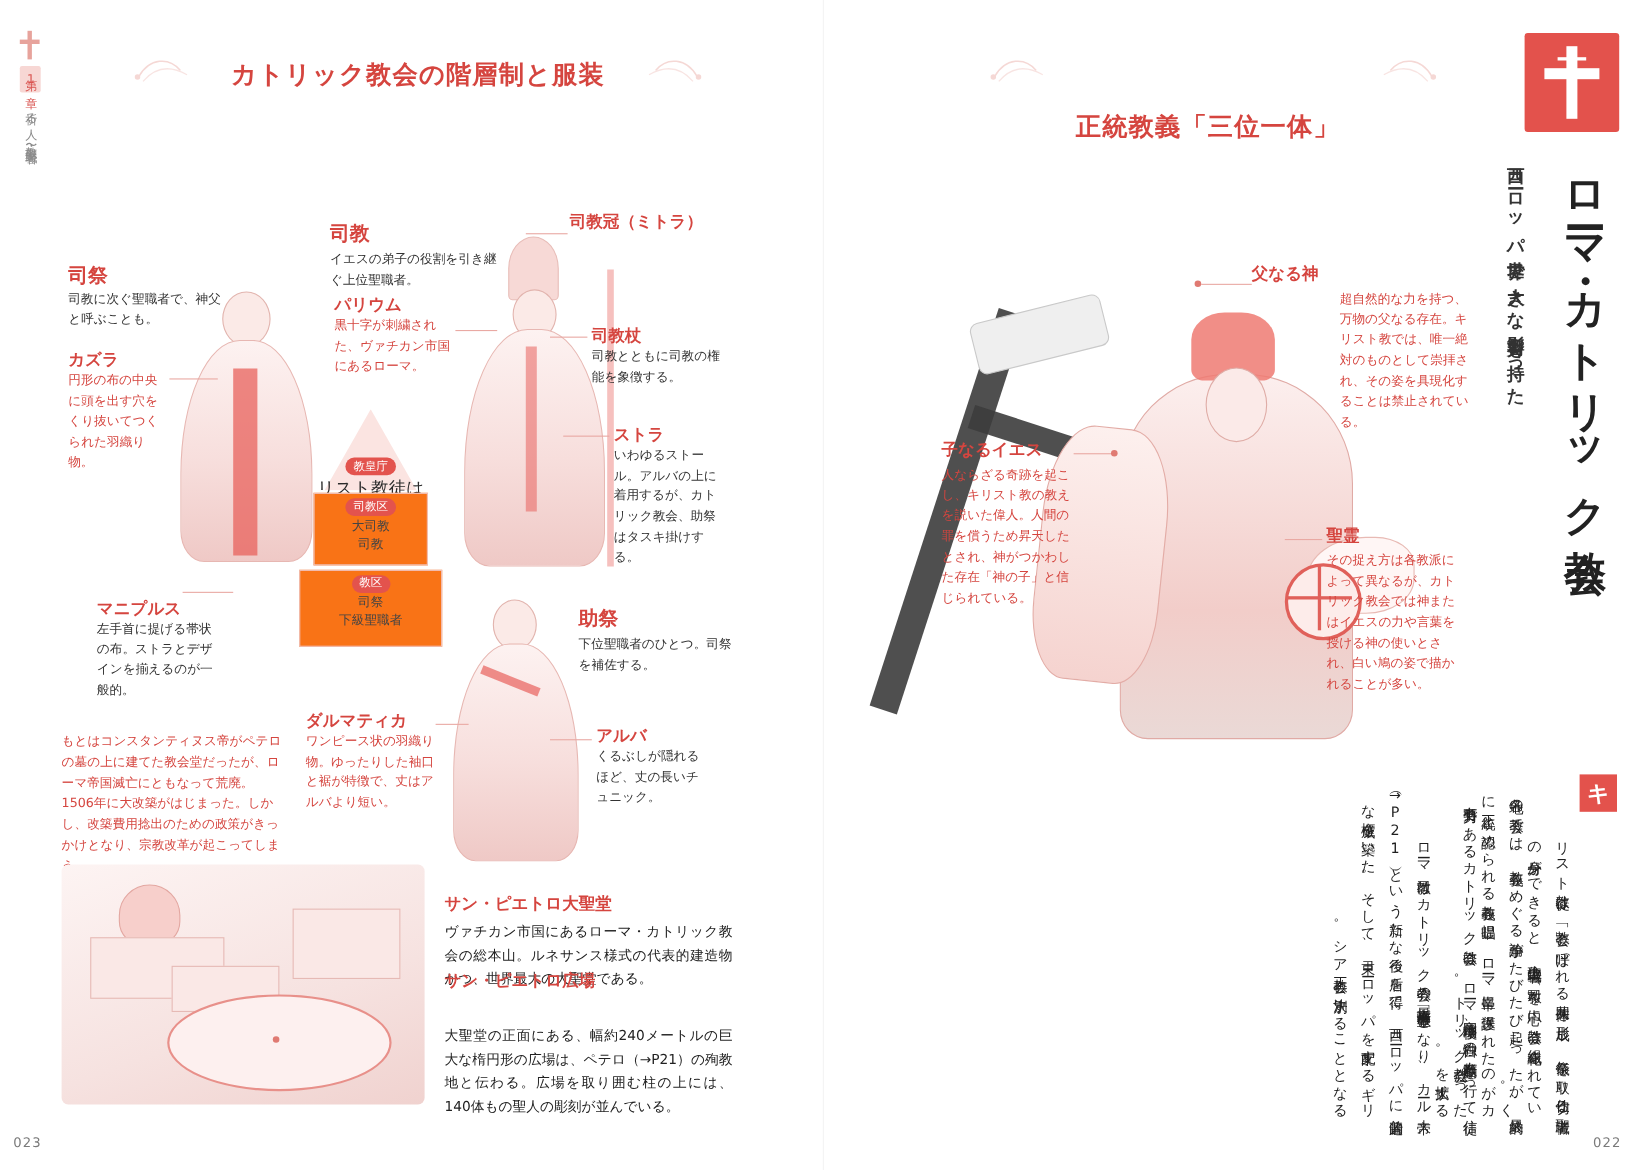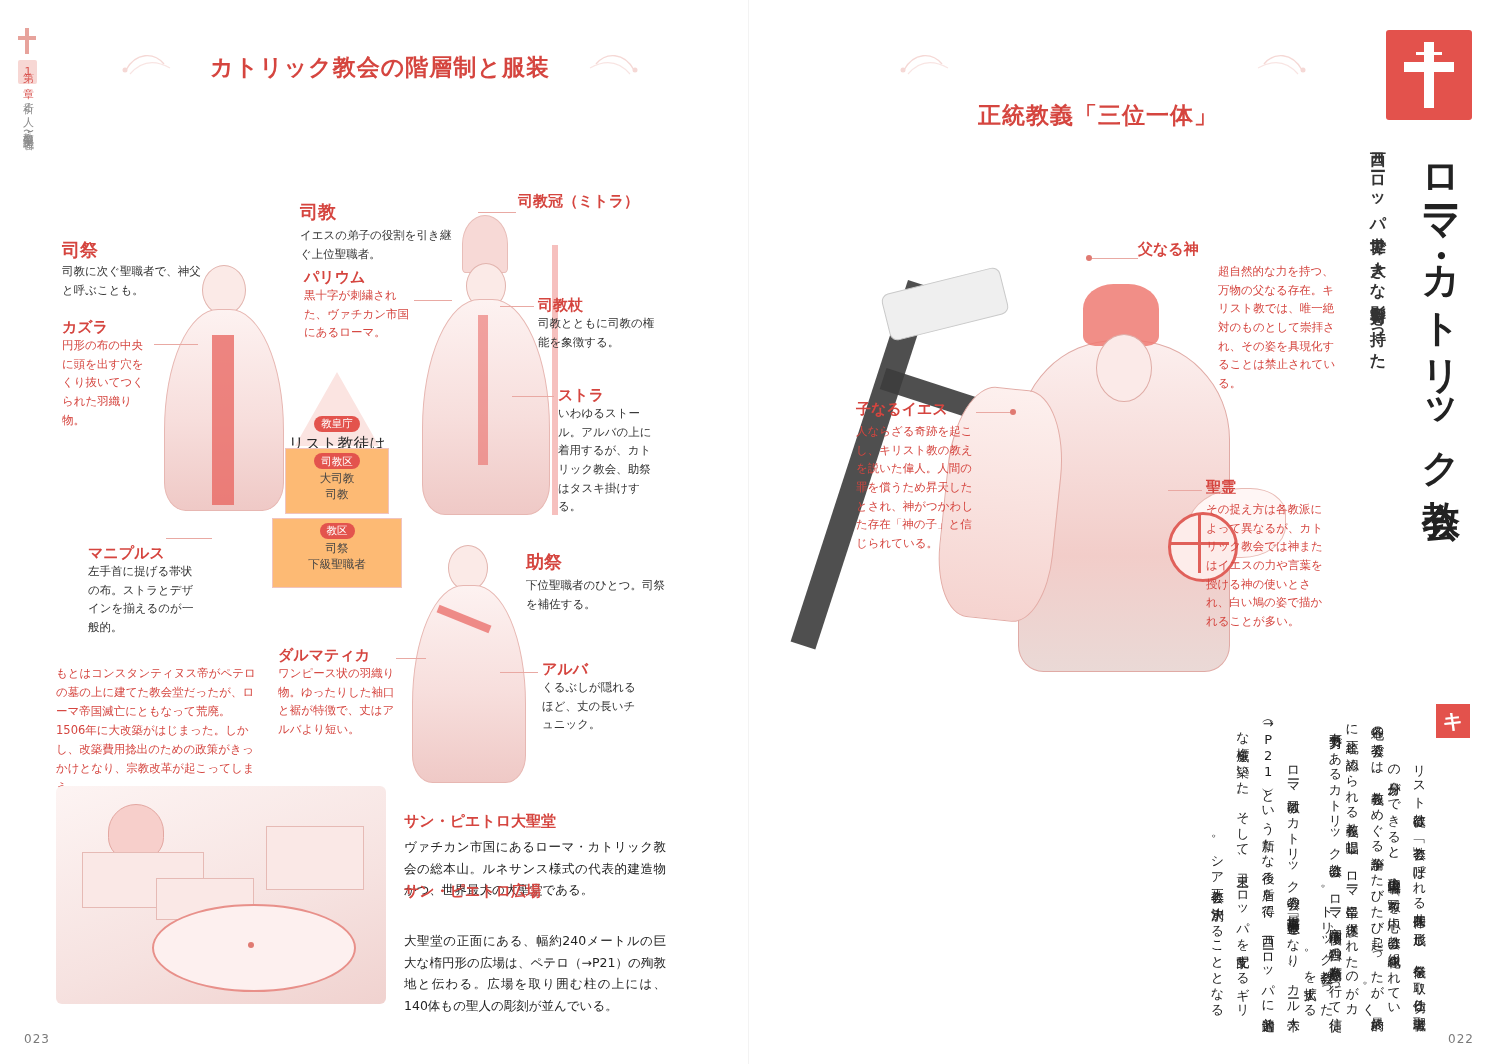--- a/index.html
+++ b/index.html
@@ -165,21 +165,21 @@
   
   .pyramid {
     position: absolute;
     left: 272px; top: 372px;
     width: 130px; height: 228px;
   }
   .pyr-row {
     position: absolute;
     left: 50%;
     transform: translateX(-50%);
-    background: #fdba74;
+    background: #f97316;
     border: 1px solid #f0c4bf;
     text-align: center;
     color: #444;
     font-size: 11.5px;
     line-height: 1.35;
     padding-top: 4px;
     box-sizing: border-box;
   }
   .pyr-tag {
     display: inline-block;
@@ -248,21 +248,21 @@
     color: #d5453f;
   }
 
   .folio {
     position: absolute;
     bottom: 18px;
     font-size: 12px;
     color: #7a7a7a;
     letter-spacing: 1px;
   }
-  .folio.left { left: 24px; margin-top: 29px; }
+  .folio.left { left: 12px; margin-top: 29px; }
   .folio.right { right: 26px; }
 
   
   .right-page {
     position: absolute;
     left: 748px; top: 0;
     width: 752px; height: 1064px;
   }
   .rp-title {
     position: absolute;

